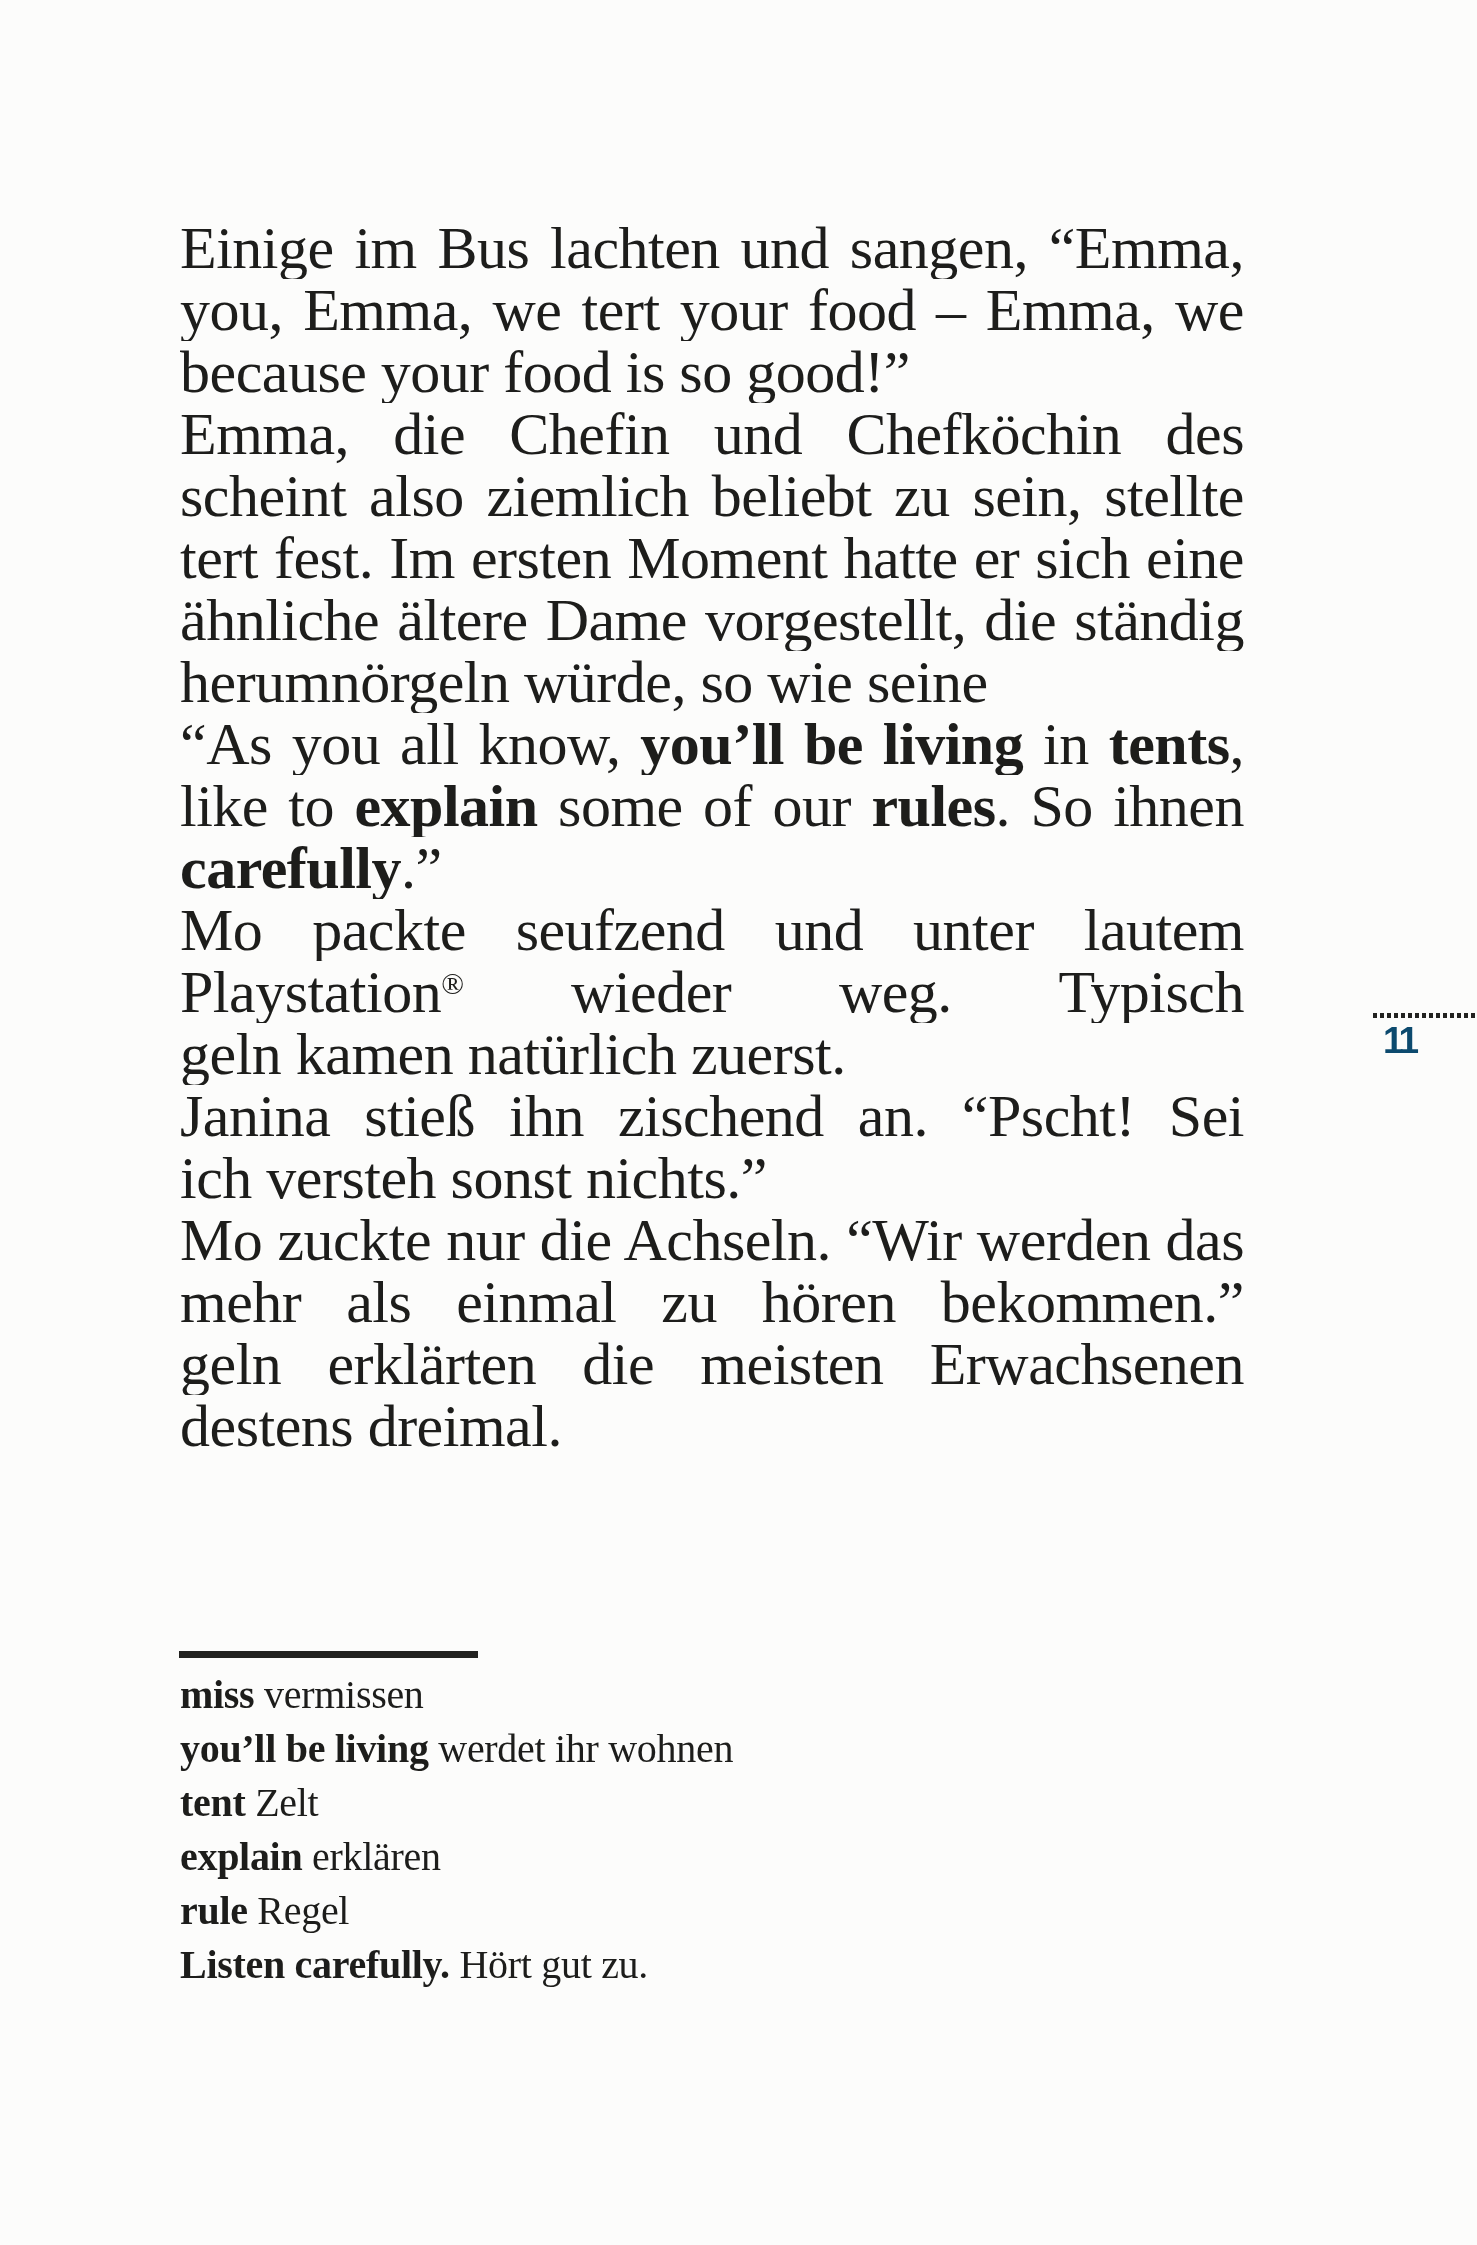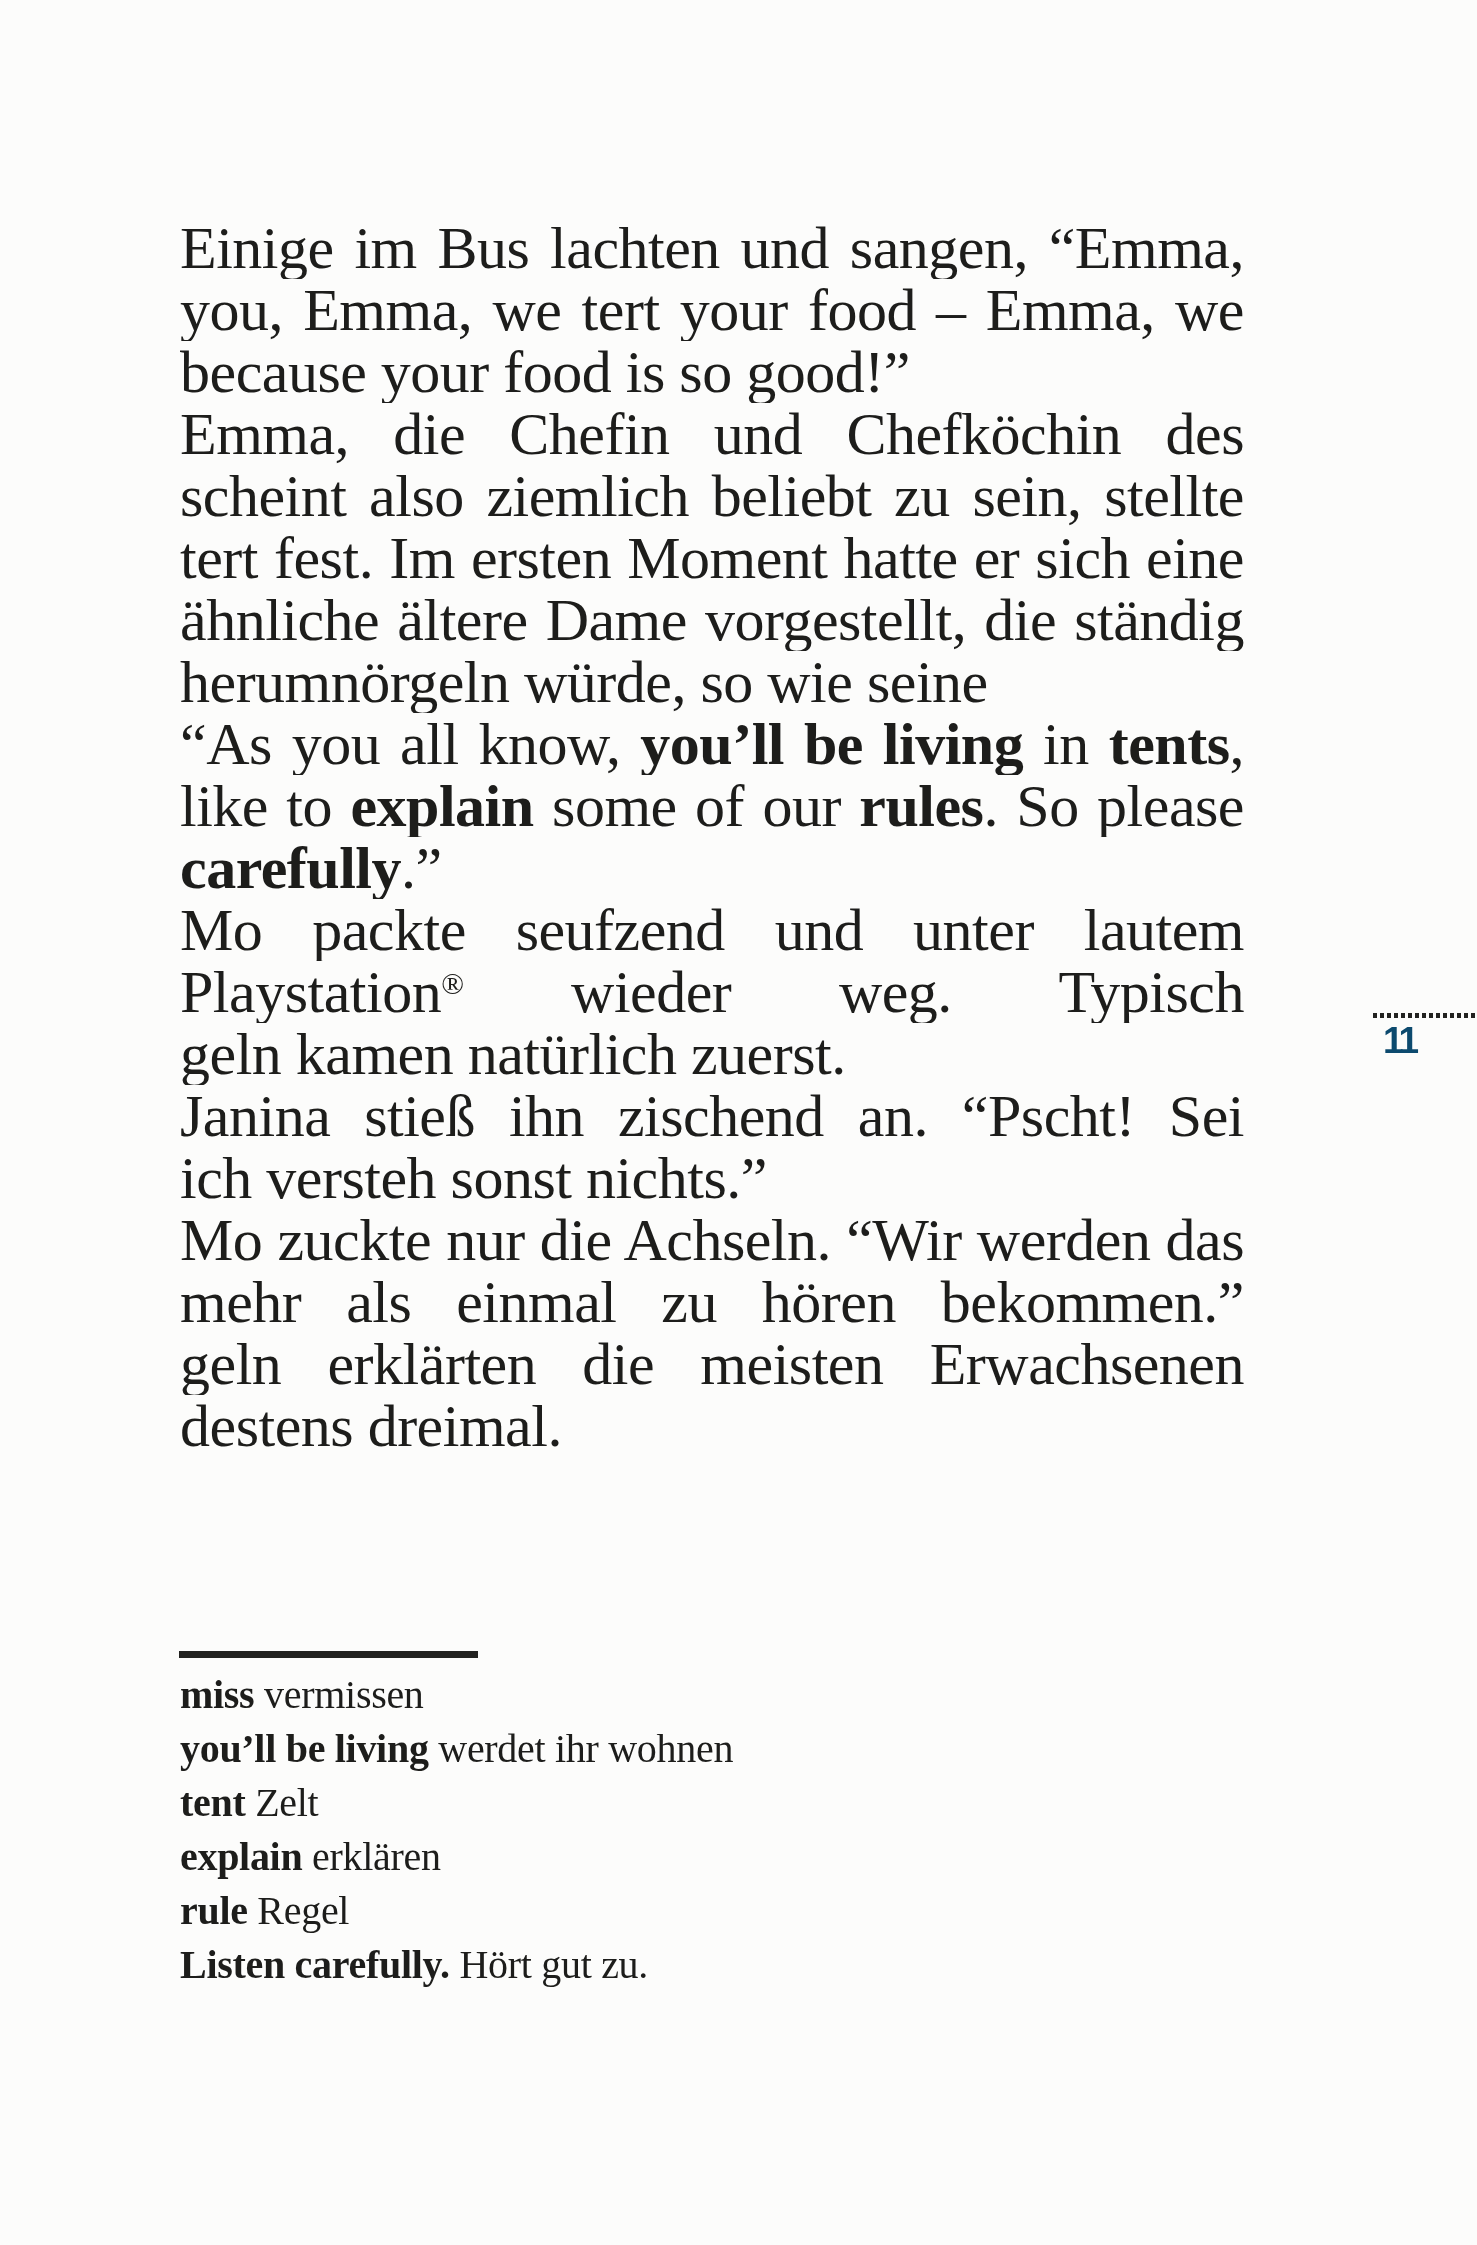--- a/index.html
+++ b/index.html
@@ -98,21 +98,21 @@
   <div class="body-text">
       <div class="line just"><span class="">Einige im Bus lachten und sangen, “Emma, we like</span></div>
       <div class="line just"><span class="">you, Emma, we tert your food – Emma, we </span><span class="b">miss</span><span class=""> you,</span></div>
       <div class="line"><span class="">because your food is so good!”</span></div>
       <div class="line just"><span class="">Emma, die Chefin und Chefköchin des Feriencamps,</span></div>
       <div class="line just"><span class="">scheint also ziemlich beliebt zu sein, stellte Mo erleich-</span></div>
       <div class="line just"><span class="">tert fest. Im ersten Moment hatte er sich eine drachen-</span></div>
       <div class="line just"><span class="">ähnliche ältere Dame vorgestellt, die ständig an ihnen</span></div>
       <div class="line"><span class="">herumnörgeln würde, so wie seine Klassenlehrerin.</span></div>
       <div class="line just"><span class="">“As you all know, </span><span class="b">you’ll be living</span><span class=""> in </span><span class="b">tents</span><span class="">, and I’d</span></div>
-      <div class="line just"><span class="">like to </span><span class="b">explain</span><span class=""> some of our </span><span class="b">rules</span><span class="">. So please </span><span class="b">listen</span></div>
+      <div class="line just"><span class="">like to </span><span class="b">explain</span><span class=""> some of our </span><span class="b">rules</span><span class="">. So ihnen </span><span class="b">listen</span></div>
       <div class="line"><span class="b">carefully</span><span class="">.”</span></div>
       <div class="line just"><span class="">Mo packte seufzend und unter lautem Geraschel seine</span></div>
       <div class="line just"><span class="">Playstation</span><span class=" sup">®</span><span class=""> wieder weg. Typisch Erwachsene, die Re-</span></div>
       <div class="line"><span class="">geln kamen natürlich zuerst.</span></div>
       <div class="line just"><span class="">Janina stieß ihn zischend an. “Pscht! Sei doch mal still,</span></div>
       <div class="line"><span class="">ich versteh sonst nichts.”</span></div>
       <div class="line just"><span class="">Mo zuckte nur die Achseln. “Wir werden das bestimmt</span></div>
       <div class="line just"><span class="">mehr als einmal zu hören bekommen.” Wichtige Re-</span></div>
       <div class="line just"><span class="">geln erklärten die meisten Erwachsenen doch min-</span></div>
       <div class="line"><span class="">destens dreimal.</span></div>

